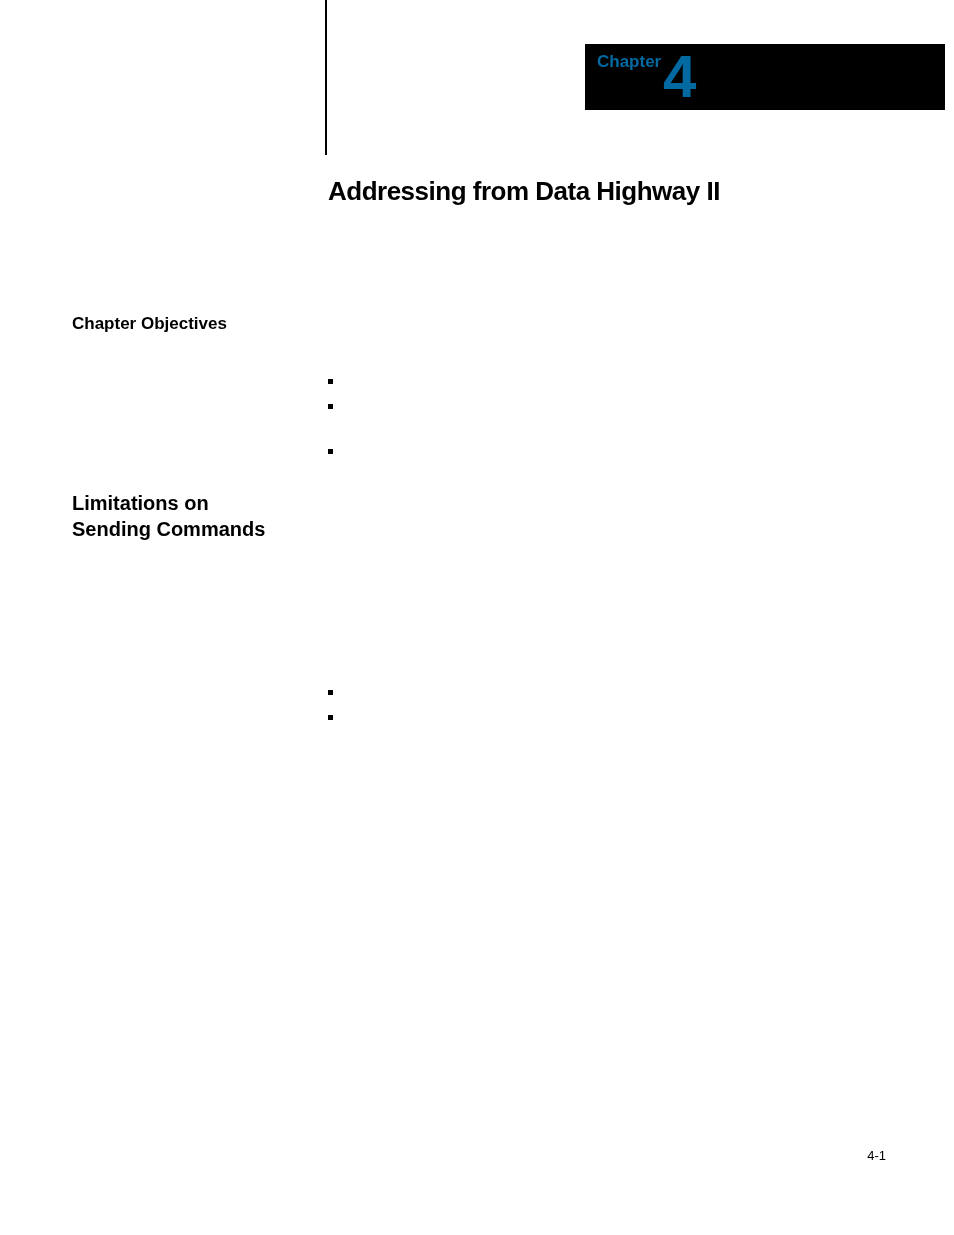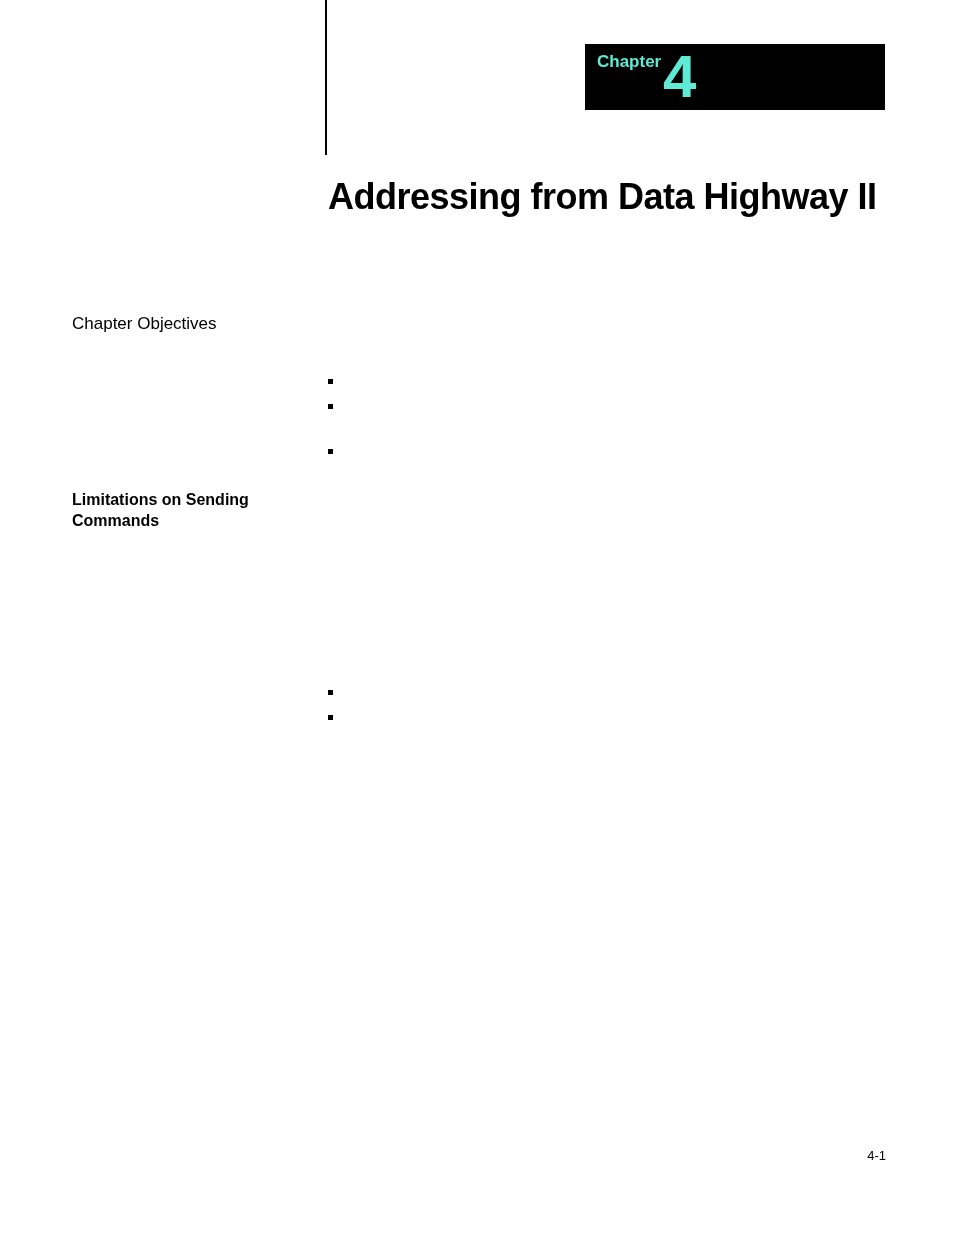--- a/index.html
+++ b/index.html
@@ -16,24 +16,24 @@
     left: 325px;
     top: 0px;
     width: 2px;
     height: 155px;
     background: #000;
   }
   .chapter-banner {
     position: absolute;
     left: 585px;
     top: 44px;
-    width: 300px;
+    width: 360px;
     height: 66px;
     background: #000;
-    color: #5eead4;
+    color: #0369a1;
     padding-left: 43px;
   }
   .chapter-label {
     position: absolute;
     left: 12px;
     top: 8px;
     font-size: 17px;
     font-weight: bold;
   }
   .chapter-number {
@@ -41,37 +41,37 @@
     left: 78px;
     top: 0px;
     font-size: 60px;
     font-weight: 900;
     line-height: 66px;
   }
   .page-title {
     position: absolute;
     left: 328px;
     top: 176px;
-    font-size: 36px;
+    font-size: 26px;
     font-weight: 800;
     letter-spacing: -0.5px;
   }
   .side-heading-1 {
     position: absolute;
     left: 72px;
     top: 314px;
     font-size: 17px;
-    font-weight: 400;
+    font-weight: 700;
   }
   .side-heading-2 {
     position: absolute;
     left: 72px;
     top: 490px;
     width: 200px;
-    font-size: 16px;
+    font-size: 20px;
     font-weight: 800;
     line-height: 1.3;
   }
   .bullet {
     position: absolute;
     width: 5px;
     height: 5px;
     background: #000;
   }
   .page-number {

